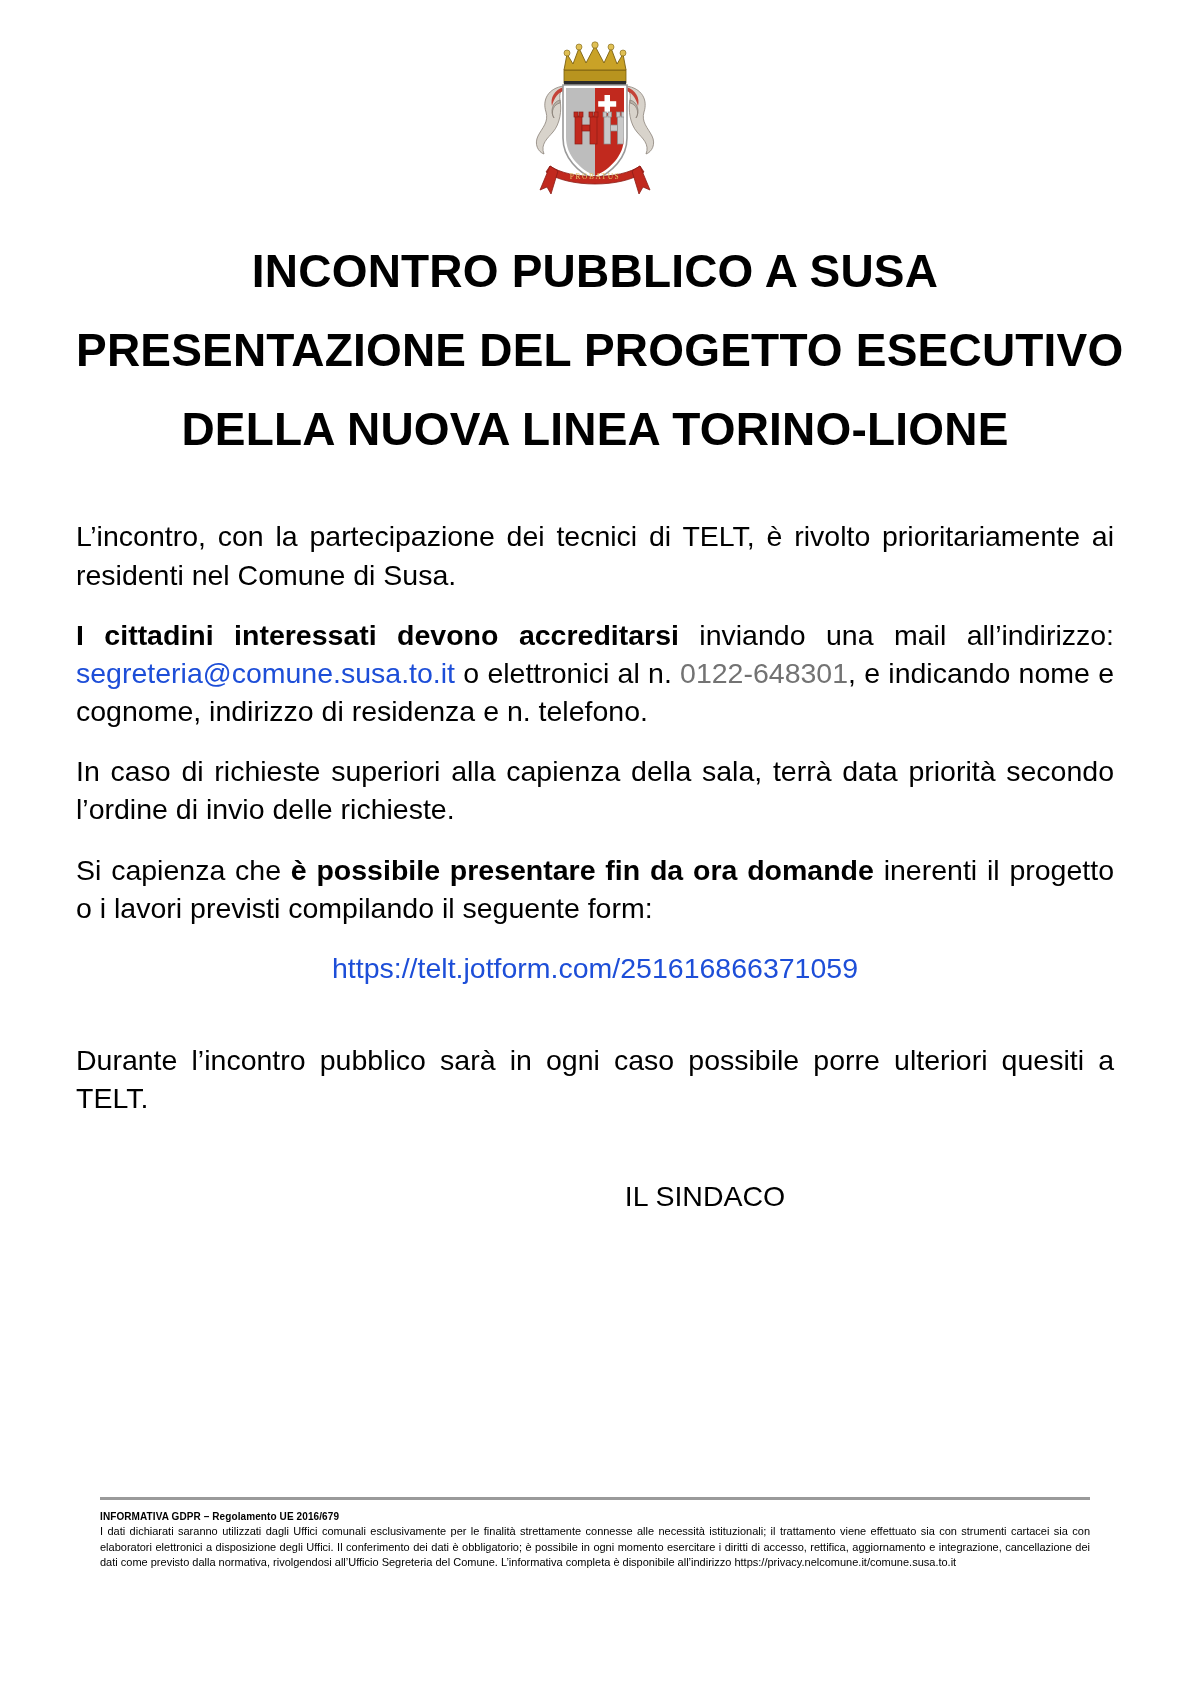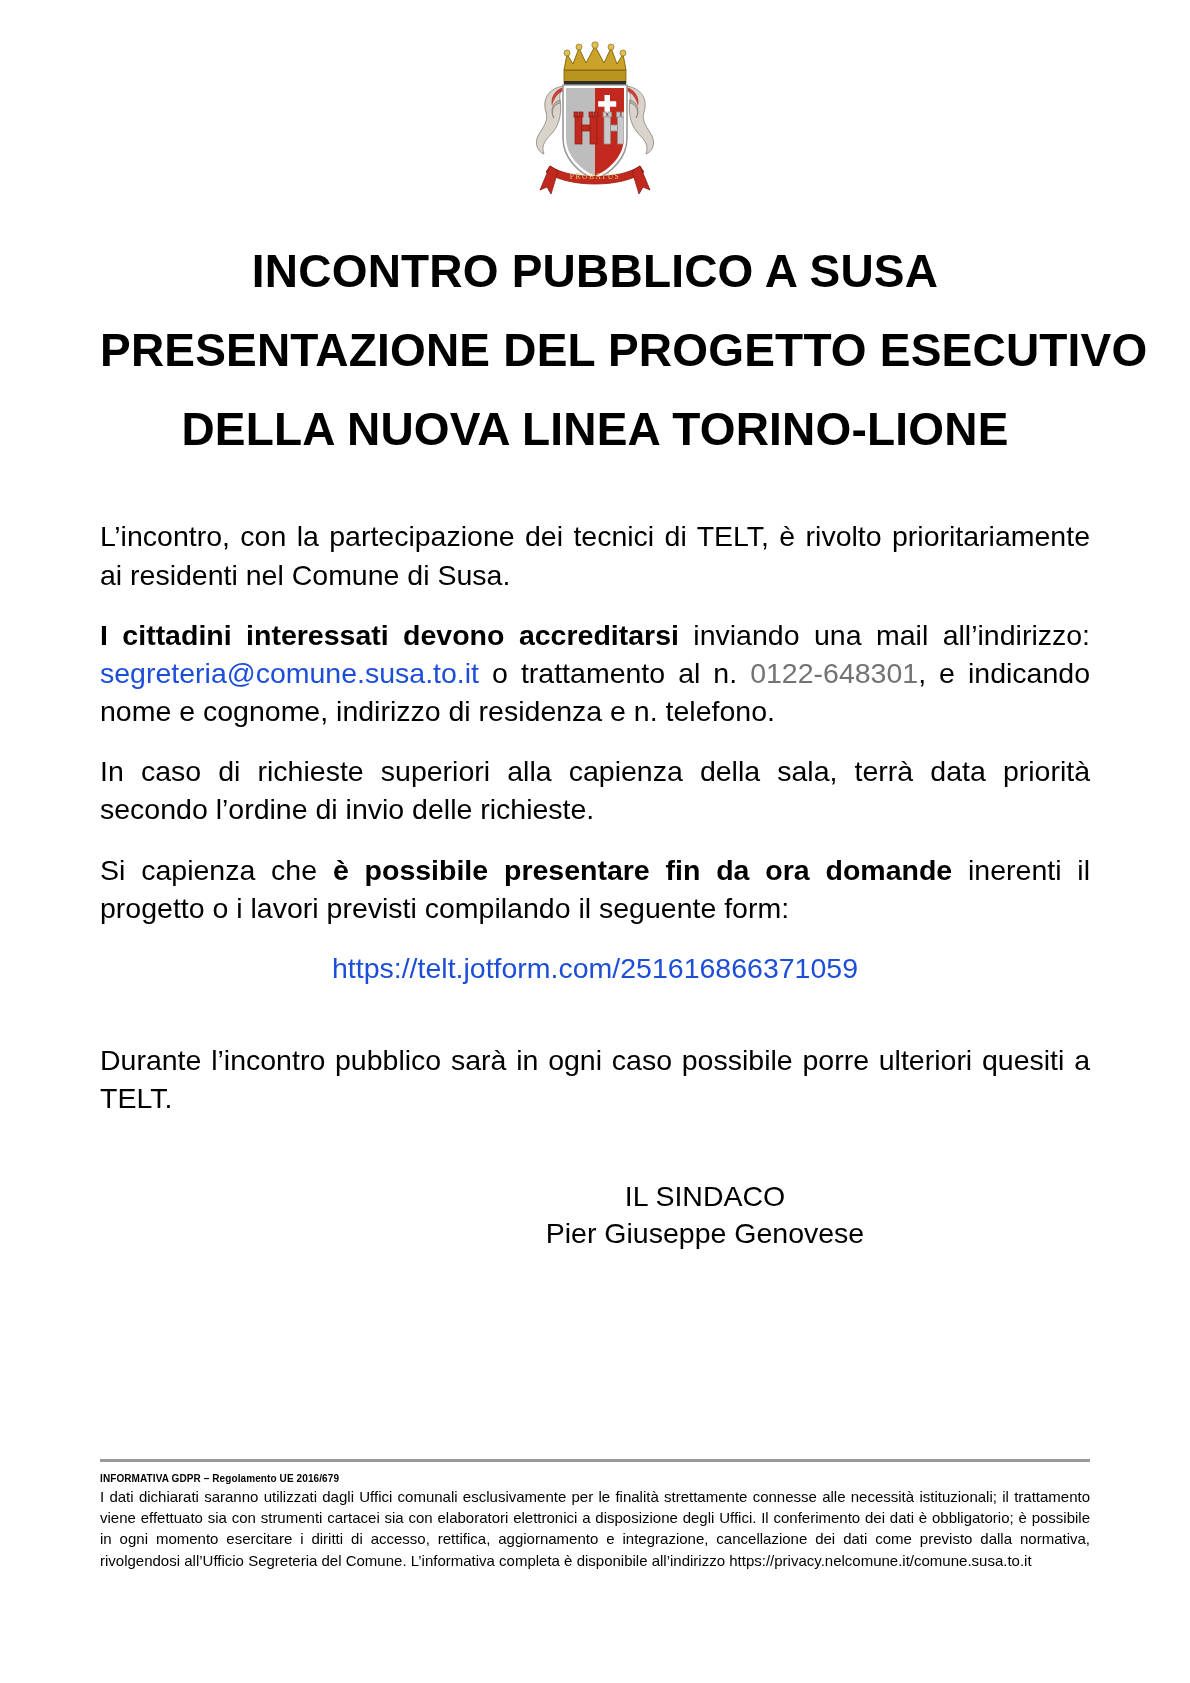--- a/index.html
+++ b/index.html
@@ -12,21 +12,21 @@
     height: 1683px;
     font-family: "Liberation Sans", sans-serif;
     color: #000000;
     -webkit-font-smoothing: antialiased;
   }
   .page {
     position: relative;
     width: 1190px;
     height: 1683px;
     box-sizing: border-box;
-    padding: 0 100px;
+    padding: 0 76px;
     background: #ffffff;
     overflow: hidden;
   }
 
   
   .crest-wrap {
     width: 100%;
     display: flex;
     justify-content: center;
     padding-top: 40px;
@@ -101,21 +101,21 @@
     background: #9a9a9a;
     margin-bottom: 11px;
   }
   .footer-title {
     font-size: 10px;
     font-weight: bold;
     margin-bottom: 2px;
     letter-spacing: 0.1px;
   }
   .footer-text {
-    font-size: 15px;
+    font-size: 11px;
     line-height: 1.42;
     text-align: justify;
     text-justify: inter-word;
   }
 </style>
 </head>
 <body>
 
 <div class="page">
 
@@ -196,36 +196,35 @@
     <div class="title-line">INCONTRO PUBBLICO A SUSA</div>
     <div class="title-line">PRESENTAZIONE DEL PROGETTO ESECUTIVO</div>
     <div class="title-line">DELLA NUOVA LINEA TORINO-LIONE</div>
   </div>
 
   <div class="body-block">
 
 
     <p class="para">L’incontro, con la partecipazione dei tecnici di TELT, è rivolto prioritariamente ai residenti nel Comune di Susa.</p>
 
-    <p class="para"><span class="b">I cittadini interessati devono accreditarsi</span><span> inviando una mail all’indirizzo: </span><span class="link">segreteria@comune.susa.to.it</span><span> o trattamento al n. </span><span class="phone">0122-648301</span><span>, e indicando nome e cognome, indirizzo di residenza e n. telefono.</span></p>
+    <p class="para"><span class="b">I cittadini interessati devono accreditarsi</span><span> inviando una mail all’indirizzo: </span><span class="link">segreteria@comune.susa.to.it</span><span> o elettronici al n. </span><span class="phone">0122-648301</span><span>, e indicando nome e cognome, indirizzo di residenza e n. telefono.</span></p>
 
     <p class="para">In caso di richieste superiori alla capienza della sala, terrà data priorità secondo l’ordine di invio delle richieste.</p>
 
     <p class="para"><span>Si capienza che </span><span class="b">è possibile presentare fin da ora domande</span><span> inerenti il progetto o i lavori previsti compilando il seguente form:</span></p>
 
     <p class="url-line"><span class="link">https://telt.jotform.com/251616866371059</span></p>
 
     <div class="gap-after-url"></div>
 
     <p class="para">Durante l’incontro pubblico sarà in ogni caso possibile porre ulteriori quesiti a TELT.</p>
   </div>
 
   <div class="signature">
     <div class="sig-line">IL SINDACO</div>
-    <div class="sig-line">Pier Giuseppe Genovese</div>
   </div>
 
   <div class="footer">
     <div class="footer-rule"></div>
     <div class="footer-title">INFORMATIVA GDPR – Regolamento UE 2016/679</div>
     <div class="footer-text">I dati dichiarati saranno utilizzati dagli Uffici comunali esclusivamente per le finalità strettamente connesse alle necessità istituzionali; il trattamento viene effettuato sia con strumenti cartacei sia con elaboratori elettronici a disposizione degli Uffici. Il conferimento dei dati è obbligatorio; è possibile in ogni momento esercitare i diritti di accesso, rettifica, aggiornamento e integrazione, cancellazione dei dati come previsto dalla normativa, rivolgendosi all’Ufficio Segreteria del Comune. L’informativa completa è disponibile all’indirizzo https://privacy.nelcomune.it/comune.susa.to.it</div>
   </div>
 
 </div>
 

